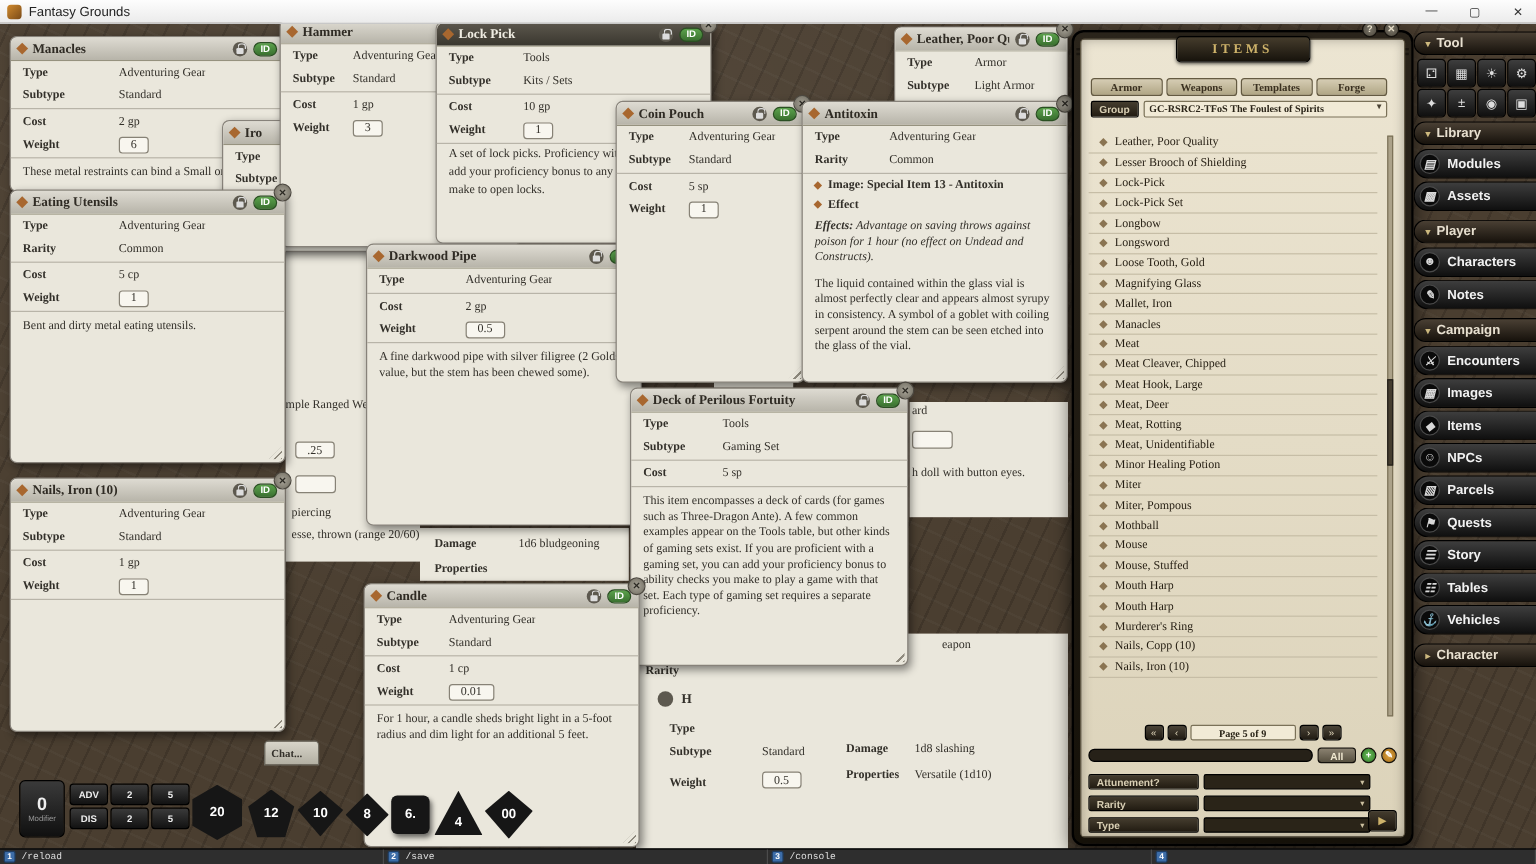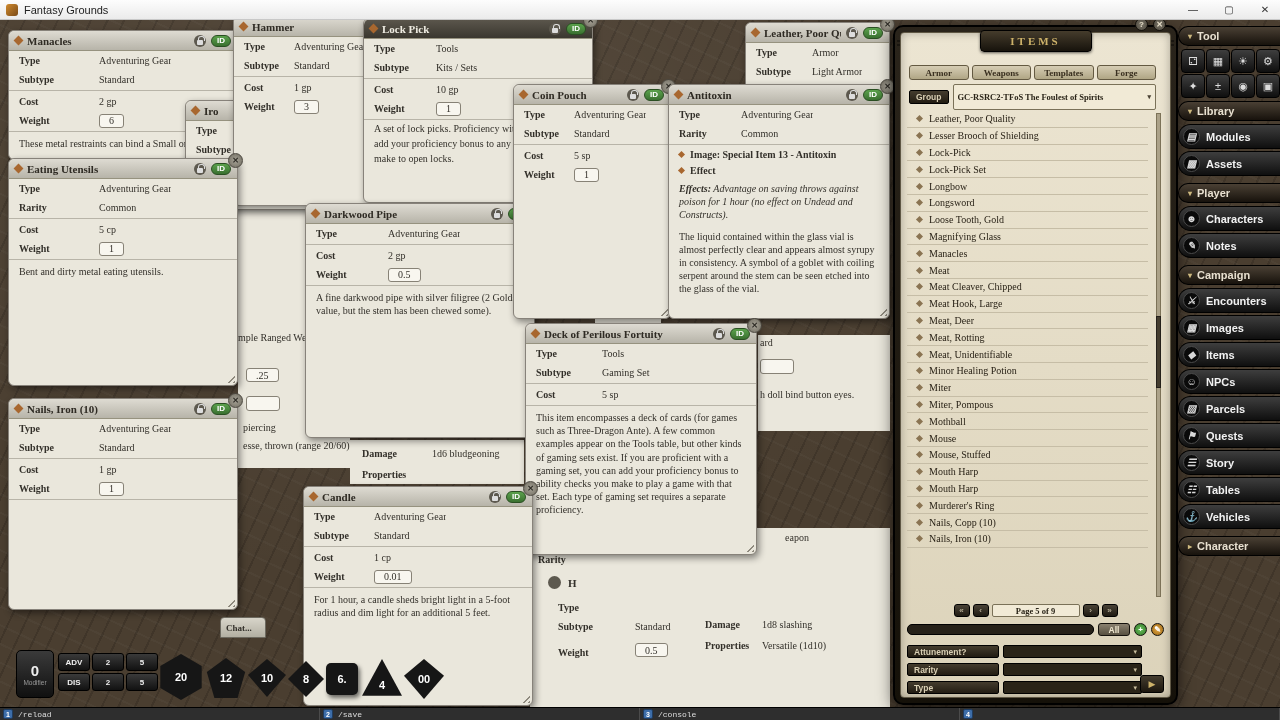--- a/index.html
+++ b/index.html
@@ -48,21 +48,21 @@
 .panel{position:absolute;left:893px;top:25px;width:285px;height:680px;z-index:20}
 .pframe{position:absolute;inset:0;background:linear-gradient(#2a241b,#151109);border:2px solid #000;border-radius:10px;box-shadow:0 5px 16px rgba(0,0,0,.65)}
 .pinner{position:absolute;inset:7px;background:linear-gradient(#ece5d2,#dcd3ba);border:1px solid #5f5744;border-radius:4px;box-shadow:inset 0 0 10px rgba(0,0,0,.28)}
 .pstrap{position:absolute;left:4px;right:4px;top:15px;height:6px;border-top:2px solid #0d0b08;border-bottom:2px solid #0d0b08;opacity:.55}
 .plaque{position:absolute;top:5px;left:50%;transform:translateX(-50%);width:112px;height:22px;background:linear-gradient(#453c2c,#17130c);border:1px solid #000;border-radius:4px;box-shadow:0 1px 3px rgba(0,0,0,.6);display:flex;align-items:center;justify-content:center;font:bold 11px "Liberation Serif",serif;letter-spacing:3px;color:#cdb26a;z-index:3}
 .pcircle{position:absolute;width:13px;height:13px;border-radius:50%;background:radial-gradient(#7a7568,#4b463c);border:1px solid #14110c;color:#e5ddc8;font:bold 8px "Liberation Sans",sans-serif;display:flex;align-items:center;justify-content:center;z-index:4}
 .ptabs{position:absolute;left:16px;right:22px;top:40px;display:flex;gap:3px}
 .ptab{flex:1;height:15px;background:linear-gradient(#d6cdb4,#b0a685);border:1px solid #645a42;border-radius:3px;font:bold 9px "Liberation Serif",serif;color:#3a3020;display:flex;align-items:center;justify-content:center}
 .pgroup{position:absolute;left:16px;right:22px;top:59px;display:flex;gap:4px;align-items:center}
 .chip{height:14px;background:linear-gradient(#443c2e,#221c12);border:1px solid #000;border-radius:2px;color:#d9cfb4;font:bold 8.5px "Liberation Sans",sans-serif;display:flex;align-items:center;padding:0 6px;flex:none}
-.gsel{flex:1;height:14px;background:#f1ead6;border:1px solid #7a7158;border-radius:2px;display:flex;align-items:center;font:bold 8.5px "Liberation Serif",serif;color:#2a2418;padding:12px 4px;gap:13px}
+.gsel{flex:1;height:14px;background:#f1ead6;border:1px solid #7a7158;border-radius:2px;display:flex;font:bold 8.5px "Liberation Serif",serif;color:#2a2418;padding:0 4px;gap:13px}
 .gsel .gtxt{flex:1;white-space:nowrap;overflow:hidden}
 .caret{font-size:7px;color:#4a4234}
 .plist{position:absolute;left:14px;right:30px;top:86px;height:488px;overflow:hidden}
 .irow{height:16.8px;display:flex;align-items:center;padding:0 4px 0 10px;border-bottom:1px solid #c6bda6}
 .ibul{width:5px;height:5px;background:#8a7452;transform:rotate(45deg);margin-right:7px;flex:none}
 .iname{font:10px "Liberation Serif",serif;color:#241d12;white-space:nowrap;overflow:hidden}
 .sbar{position:absolute;right:17px;top:88px;width:5px;height:484px;background:#aca289;border:1px solid #7c7258}
 .sthumb{position:absolute;left:-1px;top:42%;width:5px;height:72px;background:#453d2f;border:1px solid #24201a}
 .pager{position:absolute;left:0;right:0;top:579px;display:flex;justify-content:center;align-items:center;gap:3px}
 .pbtn{width:16px;height:13px;background:linear-gradient(#4a4337,#201b13);border:1px solid #000;border-radius:3px;color:#d9cfb4;font-size:8px;display:flex;align-items:center;justify-content:center}
@@ -120,21 +120,21 @@
     <div class="abs boxempty" style="left:8px;top:190px"></div>
     <div class="abs" style="left:5px;top:216px">piercing</div>
     <div class="abs" style="left:5px;top:234px">esse, thrown (range 20/60)</div>
   </div>
   <div class="patch" style="left:595px;top:303px;width:66px;height:20px;z-index:1">
     <div class="abs" style="left:6px;top:4px">Rare</div>
   </div>
   <div class="patch" style="left:758px;top:335px;width:132px;height:96px;z-index:1">
     <div class="abs" style="left:2px;top:2px">ard</div>
     <div class="abs boxempty" style="left:2px;top:24px"></div>
-    <div class="abs" style="left:2px;top:54px">h doll bind button eyes.</div>
+    <div class="abs" style="left:2px;top:54px">h doll with button eyes.</div>
   </div>
   <div class="patch" style="left:350px;top:440px;width:174px;height:44px;z-index:1">
     <div class="abs bold" style="left:12px;top:8px">Damage</div>
     <div class="abs" style="left:82px;top:8px">1d6 bludgeoning</div>
     <div class="abs bold" style="left:12px;top:29px">Properties</div>
   </div>
   <div class="patch" style="left:530px;top:528px;width:360px;height:180px;z-index:1">
     <div class="abs" style="left:255px;top:4px">eapon</div>
     <div class="abs bold" style="left:8px;top:26px">Rarity</div>
     <div class="abs" style="left:18px;top:48px;width:13px;height:13px;border-radius:50%;background:#5d594f"></div>
@@ -595,20 +595,24 @@
         <span class="ibul"></span>
         <span class="iname">Loose Tooth, Gold</span>
       </div>
 
 
       <div class="irow">
         <span class="ibul"></span>
         <span class="iname">Magnifying Glass</span>
       </div>
 
+      <div class="irow">
+        <span class="ibul"></span>
+        <span class="iname">Mallet, Iron</span>
+      </div>
 
 
       <div class="irow">
         <span class="ibul"></span>
         <span class="iname">Manacles</span>
       </div>
 
       <div class="irow">
         <span class="ibul"></span>
         <span class="iname">Meat</span>

